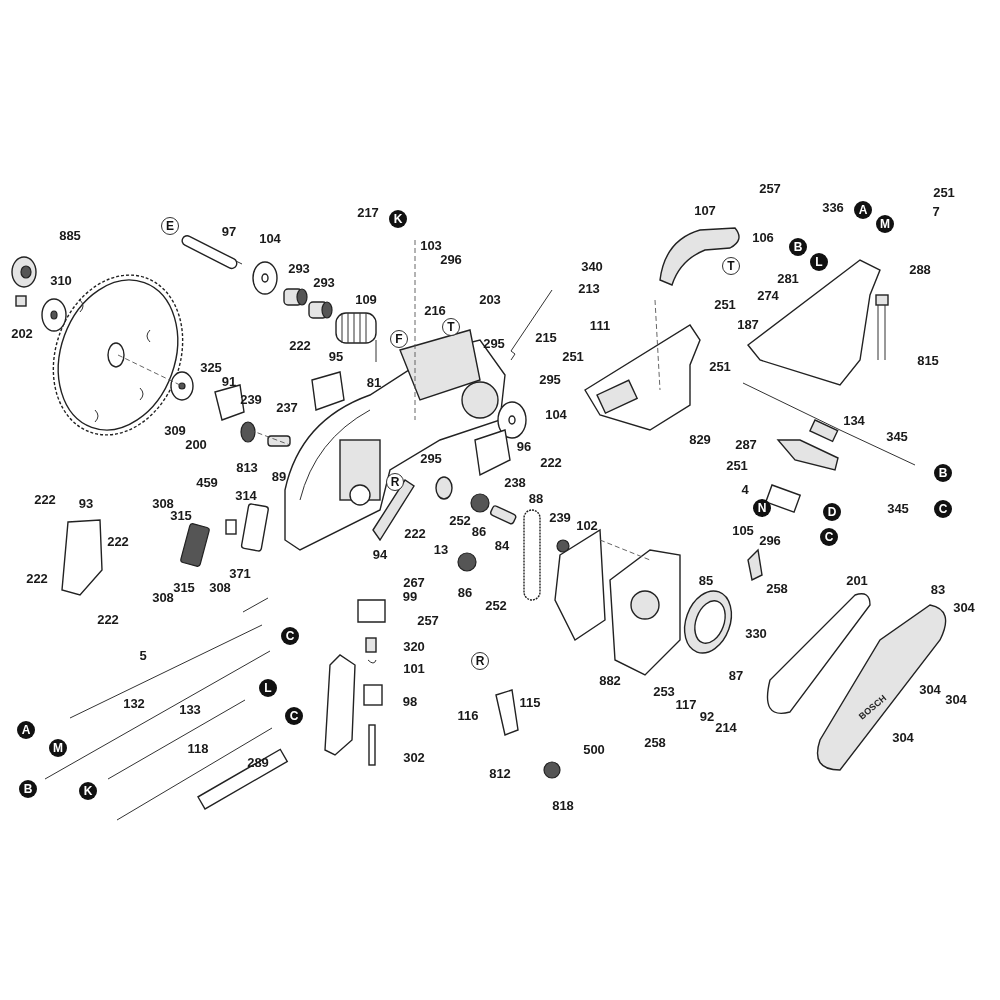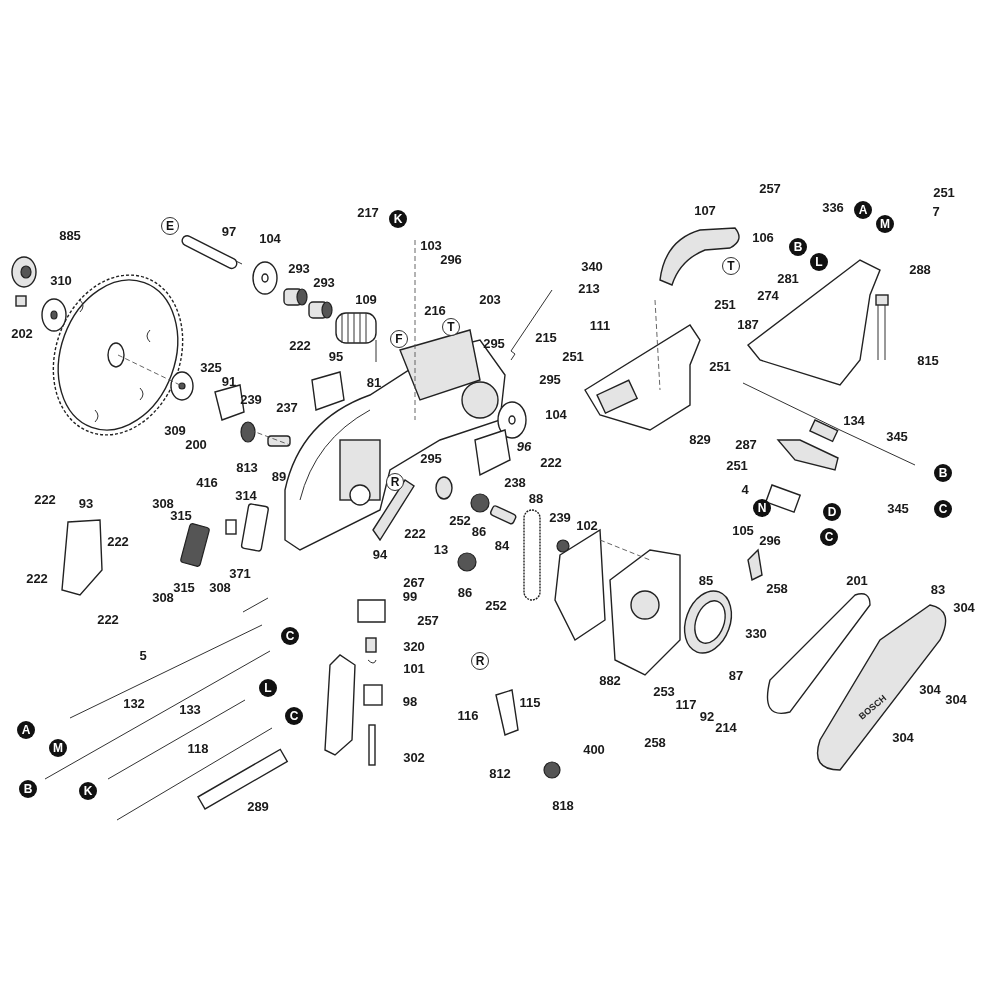--- a/index.html
+++ b/index.html
@@ -170,26 +170,26 @@
       <div class="lbl" style="left: 336px; top: 356px;">95</div>
       <div class="lbl" style="left: 374px; top: 382px;">81</div>
       <div class="lbl" style="left: 211px; top: 367px;">325</div>
       <div class="lbl" style="left: 229px; top: 381px;">91</div>
       <div class="lbl" style="left: 251px; top: 399px;">239</div>
       <div class="lbl" style="left: 287px; top: 407px;">237</div>
       <div class="lbl" style="left: 175px; top: 430px;">309</div>
       <div class="lbl" style="left: 196px; top: 444px;">200</div>
       <div class="lbl" style="left: 279px; top: 476px;">89</div>
       <div class="lbl" style="left: 556px; top: 414px;">104</div>
-      <div class="lbl" style="left: 524px; top: 446px; font-style: italic;">96</div>
+      <div class="lbl" style="left: 524px; top: 446px;">96</div>
       <div class="lbl" style="left: 551px; top: 462px;">222</div>
       <div class="lbl" style="left: 431px; top: 458px;">295</div>
       <div class="lbl" style="left: 247px; top: 467px;">813</div>
       <div class="lbl" style="left: 246px; top: 495px;">314</div>
-      <div class="lbl" style="left: 207px; top: 482px;">416</div>
+      <div class="lbl" style="left: 207px; top: 482px;">459</div>
       <div class="lbl" style="left: 45px; top: 499px;">222</div>
       <div class="lbl" style="left: 86px; top: 503px;">93</div>
       <div class="lbl" style="left: 118px; top: 541px;">222</div>
       <div class="lbl" style="left: 37px; top: 578px;">222</div>
       <div class="lbl" style="left: 108px; top: 619px;">222</div>
       <div class="lbl" style="left: 163px; top: 503px;">308</div>
       <div class="lbl" style="left: 181px; top: 515px;">315</div>
       <div class="lbl" style="left: 240px; top: 573px;">371</div>
       <div class="lbl" style="left: 220px; top: 587px;">308</div>
       <div class="lbl" style="left: 184px; top: 587px;">315</div>
@@ -210,21 +210,21 @@
       <div class="lbl" style="left: 410px; top: 596px;">99</div>
       <div class="lbl" style="left: 428px; top: 620px;">257</div>
       <div class="lbl" style="left: 414px; top: 646px;">320</div>
       <div class="lbl" style="left: 414px; top: 668px;">101</div>
       <div class="lbl" style="left: 410px; top: 701px;">98</div>
       <div class="lbl" style="left: 414px; top: 757px;">302</div>
       <div class="lbl" style="left: 530px; top: 702px;">115</div>
       <div class="lbl" style="left: 468px; top: 715px;">116</div>
       <div class="lbl" style="left: 500px; top: 773px;">812</div>
       <div class="lbl" style="left: 563px; top: 805px;">818</div>
-      <div class="lbl" style="left: 594px; top: 749px;">400</div>
+      <div class="lbl" style="left: 594px; top: 749px;">500</div>
       <div class="lbl" style="left: 610px; top: 680px;">882</div>
       <div class="lbl" style="left: 706px; top: 580px;">85</div>
       <div class="lbl" style="left: 777px; top: 588px;">258</div>
       <div class="lbl" style="left: 756px; top: 633px;">330</div>
       <div class="lbl" style="left: 736px; top: 675px;">87</div>
       <div class="lbl" style="left: 664px; top: 691px;">253</div>
       <div class="lbl" style="left: 686px; top: 704px;">117</div>
       <div class="lbl" style="left: 707px; top: 716px;">92</div>
       <div class="lbl" style="left: 726px; top: 727px;">214</div>
       <div class="lbl" style="left: 655px; top: 742px;">258</div>
@@ -256,21 +256,21 @@
       <div class="lbl" style="left: 898px; top: 508px;">345</div>
       <div class="lbl" style="left: 746px; top: 444px;">287</div>
       <div class="lbl" style="left: 737px; top: 465px;">251</div>
       <div class="lbl" style="left: 745px; top: 489px;">4</div>
       <div class="lbl" style="left: 743px; top: 530px;">105</div>
       <div class="lbl" style="left: 770px; top: 540px;">296</div>
       <div class="lbl" style="left: 143px; top: 655px;">5</div>
       <div class="lbl" style="left: 134px; top: 703px;">132</div>
       <div class="lbl" style="left: 190px; top: 709px;">133</div>
       <div class="lbl" style="left: 198px; top: 748px;">118</div>
-      <div class="lbl" style="left: 258px; top: 762px; margin-top: 44px;">289</div>
+      <div class="lbl" style="left: 258px; top: 762px;">289</div>
     </div>
 
   <div id="refs">
       <div class="cref filled" style="left: 398px; top: 219px;">K</div>
       <div class="cref open" style="left: 170px; top: 226px;">E</div>
       <div class="cref open" style="left: 399px; top: 339px;">F</div>
       <div class="cref open" style="left: 451px; top: 327px;">T</div>
       <div class="cref open" style="left: 395px; top: 482px;">R</div>
       <div class="cref open" style="left: 731px; top: 266px;">T</div>
       <div class="cref filled" style="left: 863px; top: 210px;">A</div>

